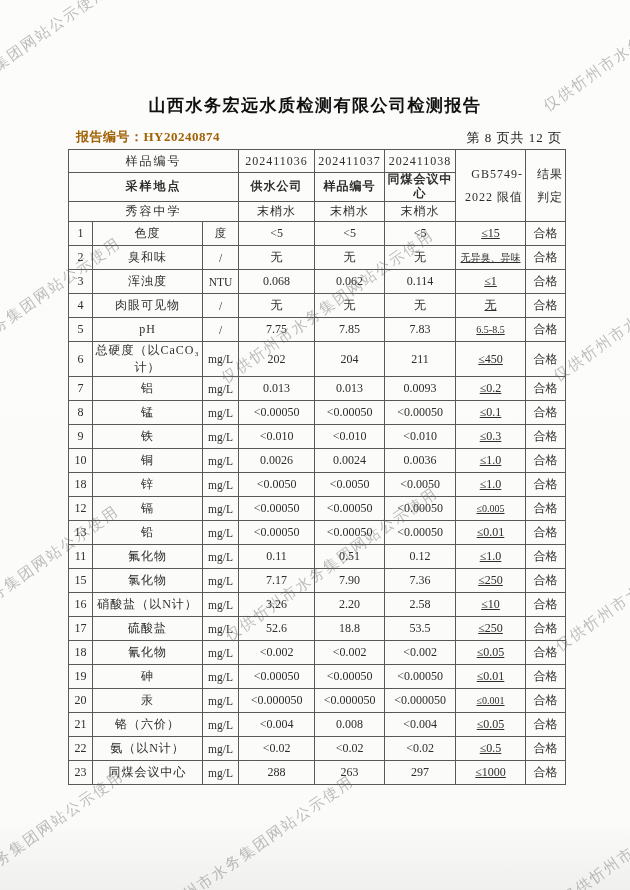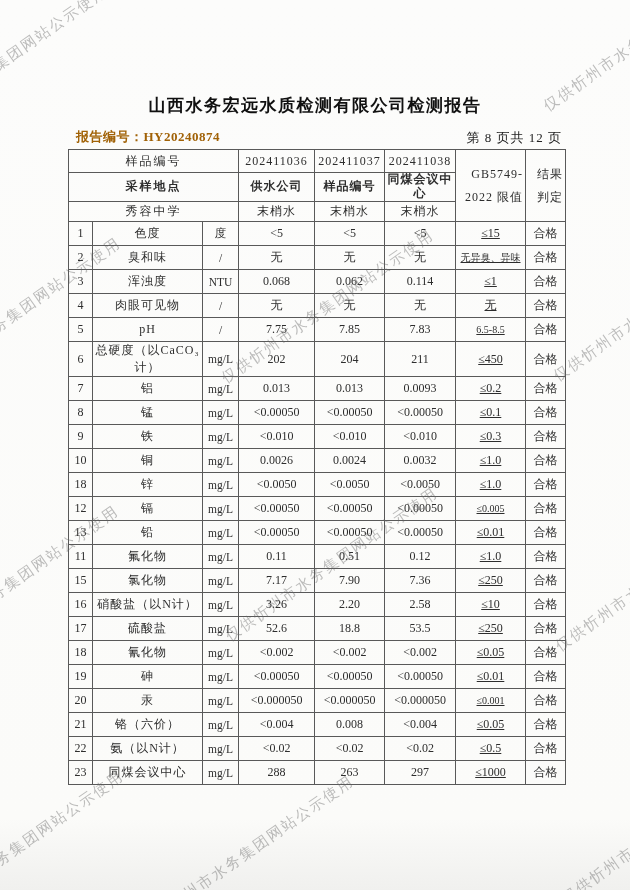--- a/index.html
+++ b/index.html
@@ -191,21 +191,21 @@
           <td class="cell-v3">&lt;0.010</td>
           <td class="cell-limit">≤0.3</td>
           <td class="cell-result">合格</td>
         </tr>
         <tr>
           <td class="cell-no">10</td>
           <td class="cell-name name-cell">铜</td>
           <td class="cell-unit">mg/L</td>
           <td class="cell-v1">0.0026</td>
           <td class="cell-v2">0.0024</td>
-          <td class="cell-v3">0.0032</td>
+          <td class="cell-v3">0.0036</td>
           <td class="cell-limit">≤1.0</td>
           <td class="cell-result">合格</td>
         </tr>
         <tr>
           <td class="cell-no">18</td>
           <td class="cell-name name-cell">锌</td>
           <td class="cell-unit">mg/L</td>
           <td class="cell-v1">&lt;0.0050</td>
           <td class="cell-v2">&lt;0.0050</td>
           <td class="cell-v3">&lt;0.0050</td>

